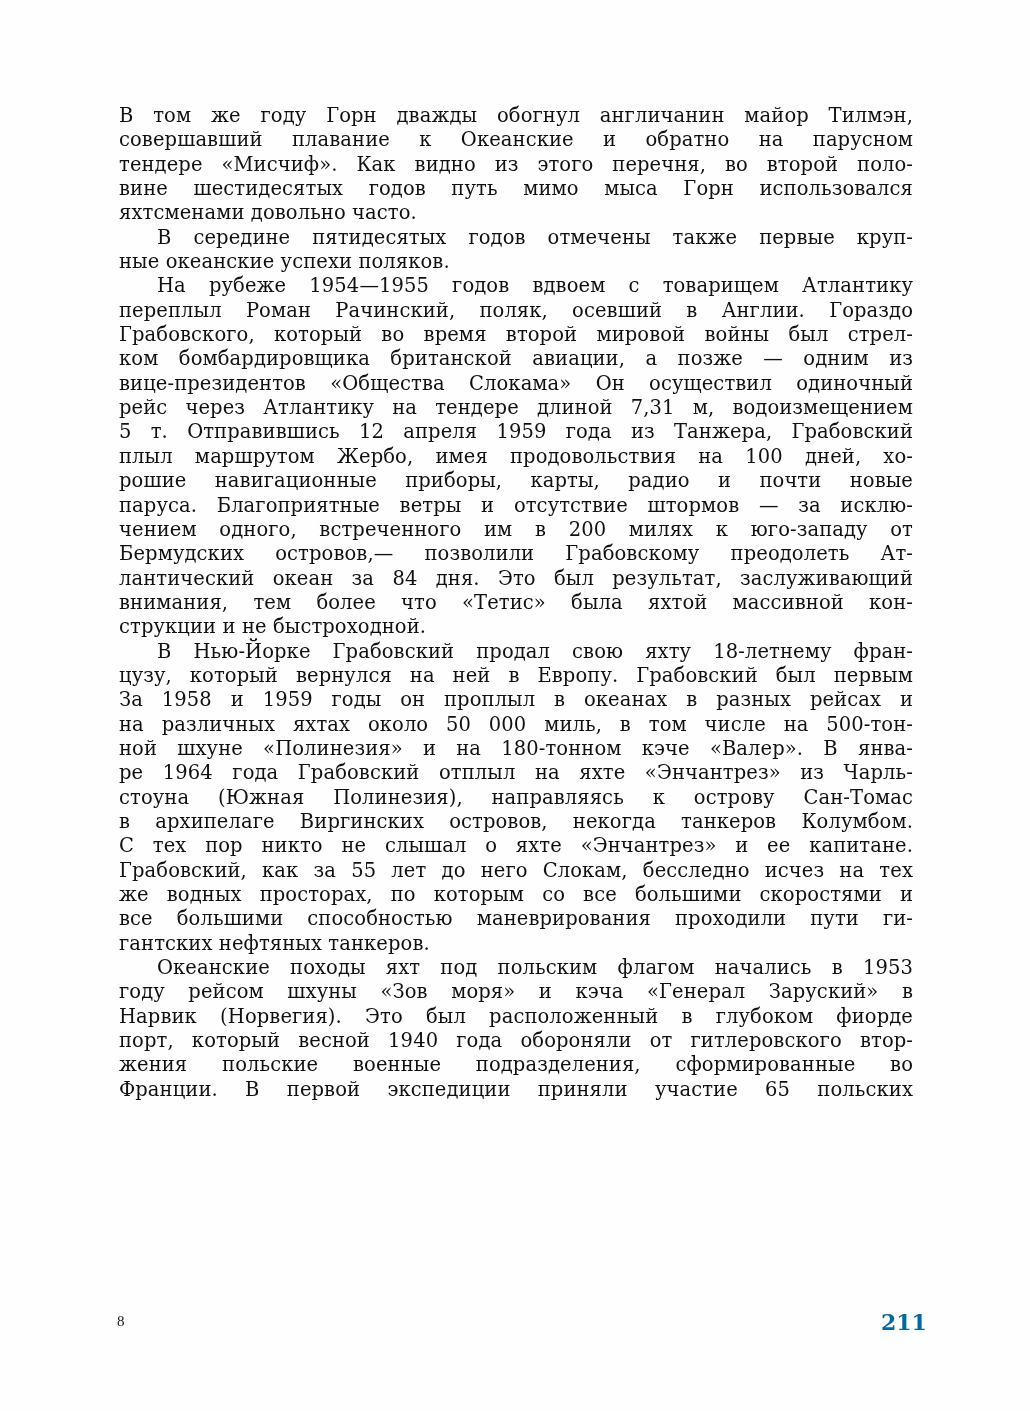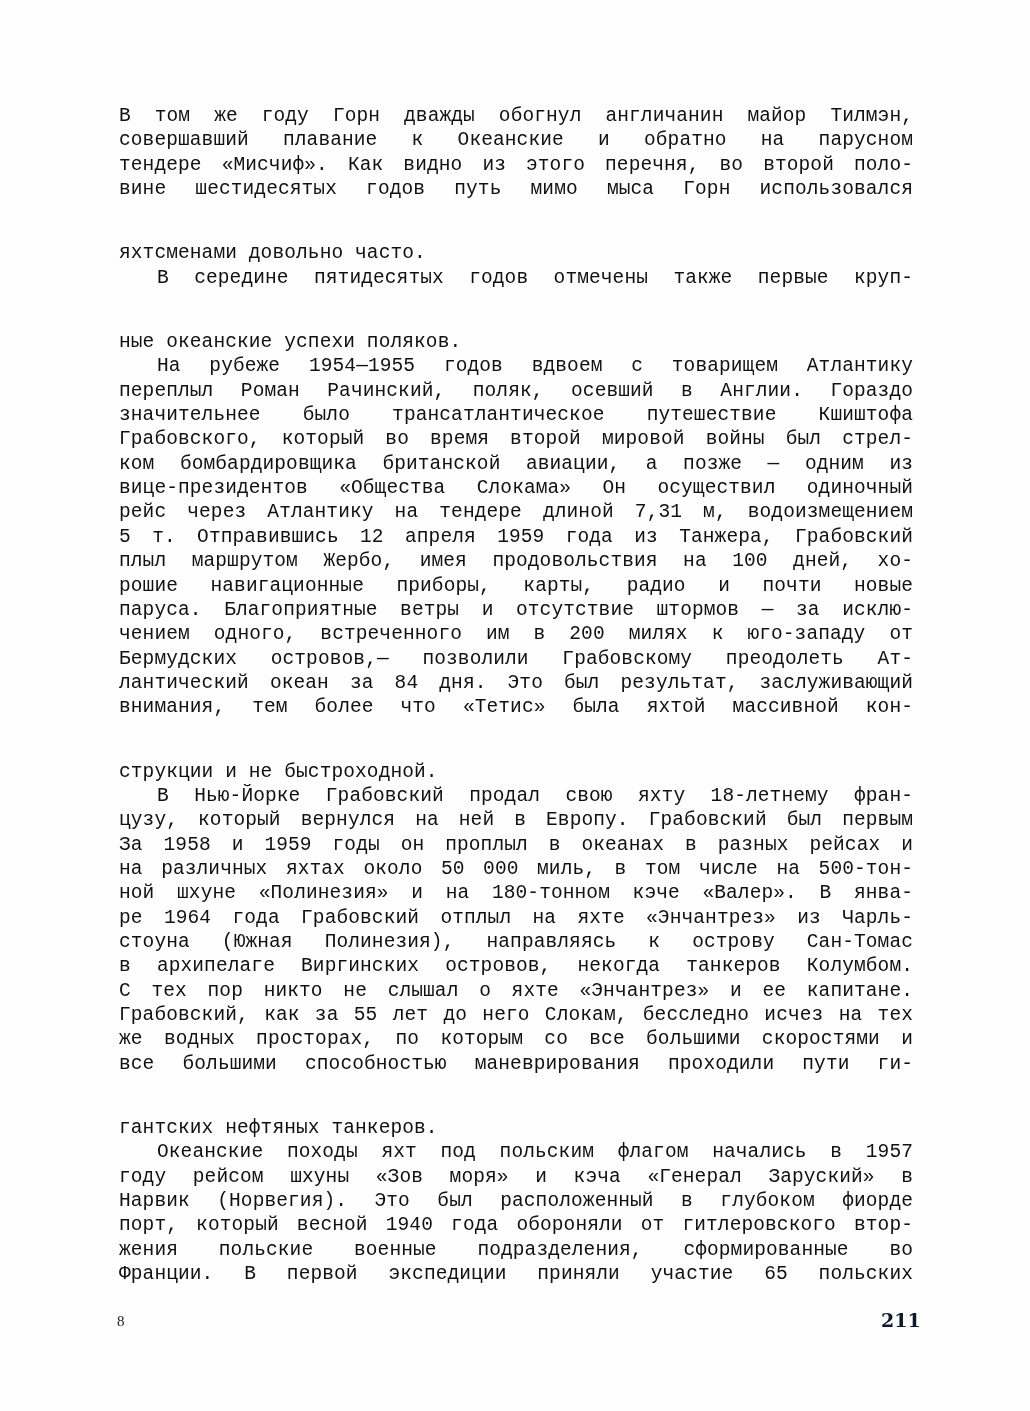--- a/index.html
+++ b/index.html
@@ -8,31 +8,31 @@
     position: absolute; left: 0; top: 0; width: 1030px; height: 1411px;
     background: #fefefe; color: #111;
   }
   .text-block {
     position: absolute; left: 119px; top: 104px; width: 794px;
     font-family: "DejaVu Serif", "Liberation Serif", serif;
     font-size: 19.5px; line-height: 24.35px; letter-spacing: 0.1px;
   }
   .line {
     display: block; white-space: nowrap; text-align: justify;
-    text-align-last: justify; height: 24.35px; overflow: visible; font-family: Liberation Mono, monospace;
+    text-align-last: justify; height: 24.35px; overflow: visible;
   }
-  .line.last { text-align-last: left; margin-top: 40px; }
+  .line.last { text-align-last: left; }
   .line.indent { padding-left: 38px; }
   .footer-left {
     position: absolute; left: 117px; top: 1313px;
     font-family: "Liberation Serif", serif; font-size: 15px; color: #222;
   }
   .footer-right {
     position: absolute; left: 881px; top: 1309px;
-    font-family: "DejaVu Serif", "Liberation Serif", serif; font-size: 19px; font-weight: bold; color: #0f172a;
+    font-family: "DejaVu Serif", "Liberation Serif", serif; font-size: 22px; font-weight: bold; color: #0369a1;
   }
 </style>
 </head>
 <body>
 
 <div class="page">
   <div class="text-block">
 
     <div>
       <span class="line">В том же году Горн дважды обогнул англичанин майор Тилмэн,</span>
@@ -43,21 +43,20 @@
     </div>
 
     <div>
       <span class="line indent">В середине пятидесятых годов отмечены также первые круп-</span>
       <span class="line last">ные океанские успехи поляков.</span>
     </div>
 
     <div>
       <span class="line indent">На рубеже 1954—1955 годов вдвоем с товарищем Атлантику</span>
       <span class="line">переплыл Роман Рачинский, поляк, осевший в Англии. Гораздо</span>
-      <span class="line">значительнее было трансатлантическое путешествие Кшиштофа</span>
       <span class="line">Грабовского, который во время второй мировой войны был стрел-</span>
       <span class="line">ком бомбардировщика британской авиации, а позже — одним из</span>
       <span class="line">вице-президентов «Общества Слокама» Он осуществил одиночный</span>
       <span class="line">рейс через Атлантику на тендере длиной 7,31 м, водоизмещением</span>
       <span class="line">5 т. Отправившись 12 апреля 1959 года из Танжера, Грабовский</span>
       <span class="line">плыл маршрутом Жербо, имея продовольствия на 100 дней, хо-</span>
       <span class="line">рошие навигационные приборы, карты, радио и почти новые</span>
       <span class="line">паруса. Благоприятные ветры и отсутствие штормов — за исклю-</span>
       <span class="line">чением одного, встреченного им в 200 милях к юго-западу от</span>
       <span class="line">Бермудских островов,— позволили Грабовскому преодолеть Ат-</span>
@@ -76,21 +75,21 @@
       <span class="line">стоуна (Южная Полинезия), направляясь к острову Сан-Томас</span>
       <span class="line">в архипелаге Виргинских островов, некогда танкеров Колумбом.</span>
       <span class="line">С тех пор никто не слышал о яхте «Энчантрез» и ее капитане.</span>
       <span class="line">Грабовский, как за 55 лет до него Слокам, бесследно исчез на тех</span>
       <span class="line">же водных просторах, по которым со все большими скоростями и</span>
       <span class="line">все большими способностью маневрирования проходили пути ги-</span>
       <span class="line last">гантских нефтяных танкеров.</span>
     </div>
 
     <div>
-      <span class="line indent">Океанские походы яхт под польским флагом начались в 1957</span>
+      <span class="line indent">Океанские походы яхт под польским флагом начались в 1953</span>
       <span class="line">году рейсом шхуны «Зов моря» и кэча «Генерал Заруский» в</span>
       <span class="line">Нарвик (Норвегия). Это был расположенный в глубоком фиорде</span>
       <span class="line">порт, который весной 1940 года обороняли от гитлеровского втор-</span>
       <span class="line">жения польские военные подразделения, сформированные во</span>
       <span class="line">Франции. В первой экспедиции приняли участие 65 польских</span>
     </div>
   </div>
 
   <div class="footer-left">8</div>
   <div class="footer-right">211</div>

